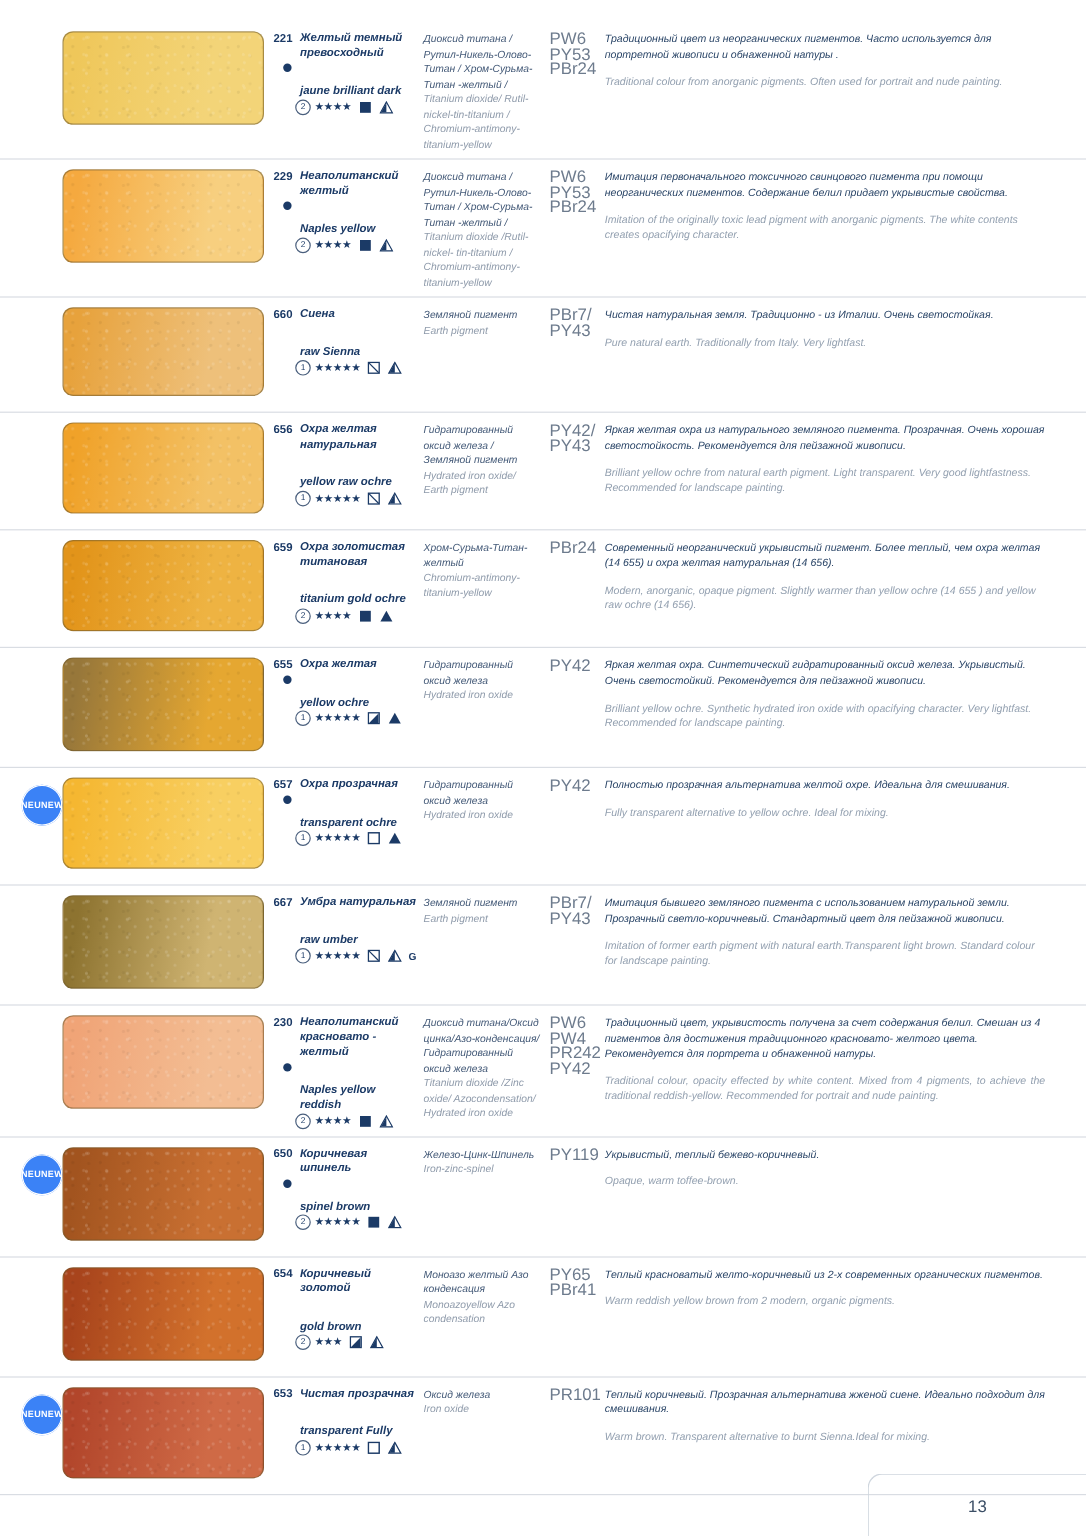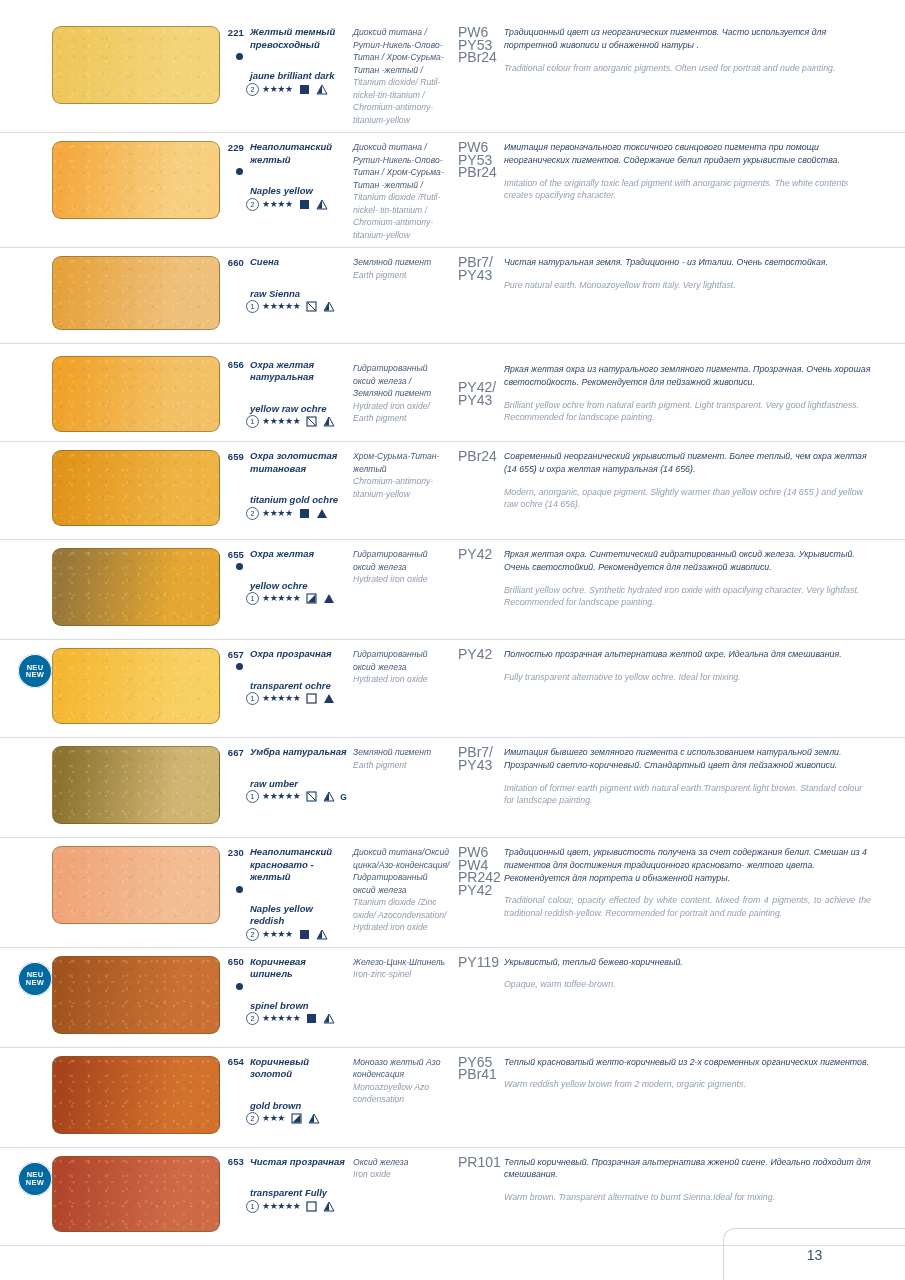--- a/index.html
+++ b/index.html
@@ -12,21 +12,21 @@
 
   .rows{position:absolute;left:0;top:18px;width:905px;}
 
   .row{position:relative;display:flex;align-items:flex-start;
        border-bottom:1px solid #d9dde3;box-sizing:border-box;}
   .row:last-child{border-bottom:1px solid #d9dde3;}
 
   
   .neu-wrap{position:absolute;left:18px;top:0;width:36px;height:100%;}
   .neu-badge{position:absolute;left:0;top:14px;width:34px;height:34px;border-radius:50%;
-    background:#0369a1;color:#fff;display:flex;flex-direction:column;
+    background:#3b82f6;color:#fff;display:flex;
     align-items:center;justify-content:center;line-height:1.0;
     font-size:7.5px;font-weight:700;letter-spacing:.3px;
     box-shadow:0 0 0 1px #fff inset;}
   .neu-badge span{display:block;}
 
   
   .swatch-col{width:220px;flex:0 0 220px;padding-left:52px;box-sizing:border-box;}
   .swatch{width:168px;border-radius:9px;border:1px solid rgba(110,90,45,.55);
           box-sizing:border-box;position:relative;overflow:hidden;}
   .swatch .grain{position:absolute;inset:0;opacity:.32;
@@ -208,24 +208,24 @@
           <div class="pig-ru">Земляной пигмент</div>
           <div class="pig-en">Earth pigment</div>
         </div>
         <div class="code-col">
           <div class="code">PBr7/</div>
           <div class="code">PY43</div>
         </div>
         <div class="desc-col">
           <div class="desc-ru">Чистая натуральная земля. Традиционно - из Италии. Очень светостойкая.</div>
           <div class="gap"></div>
-          <div class="desc-en">Pure natural earth. Monoazoyellow from Italy. Very lightfast.</div>
-        </div>
-      </div>
-      <div class="row" style="min-height: 98px; padding-top: 8px; padding-bottom: 6px; align-items: center;">
+          <div class="desc-en">Pure natural earth. Traditionally from Italy. Very lightfast.</div>
+        </div>
+      </div>
+      <div class="row" style="min-height: 98px; padding-top: 8px; padding-bottom: 6px;">
         <div class="swatch-col">
           <div class="swatch" style="height:76px;background:linear-gradient(100deg,#f0a229 0%,#f0a229 8%,#f3c165 72%,#f3c165 100%);">
             <div class="grain"></div>
           </div>
         </div>
         <div class="name-col">
           <div class="num-line">
             <div class="num">656</div>
             <div class="name-ru">Охра желтая натуральная</div>
           </div>

